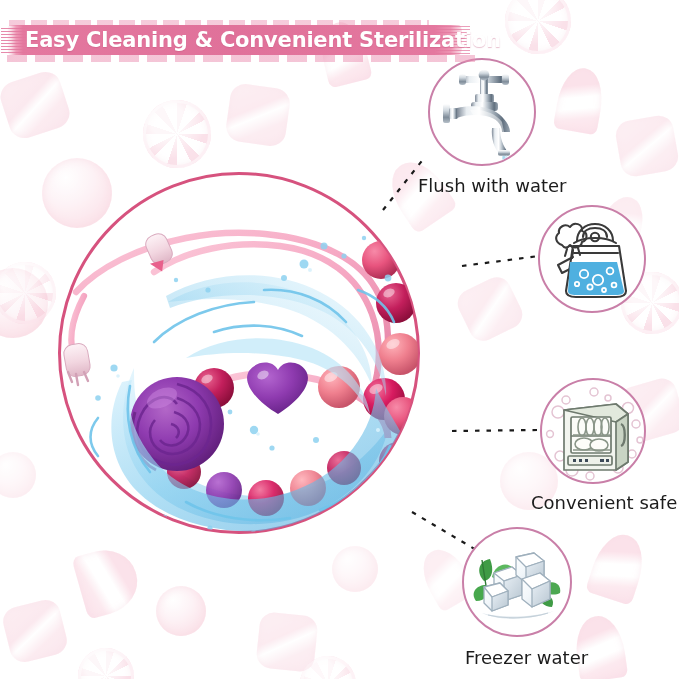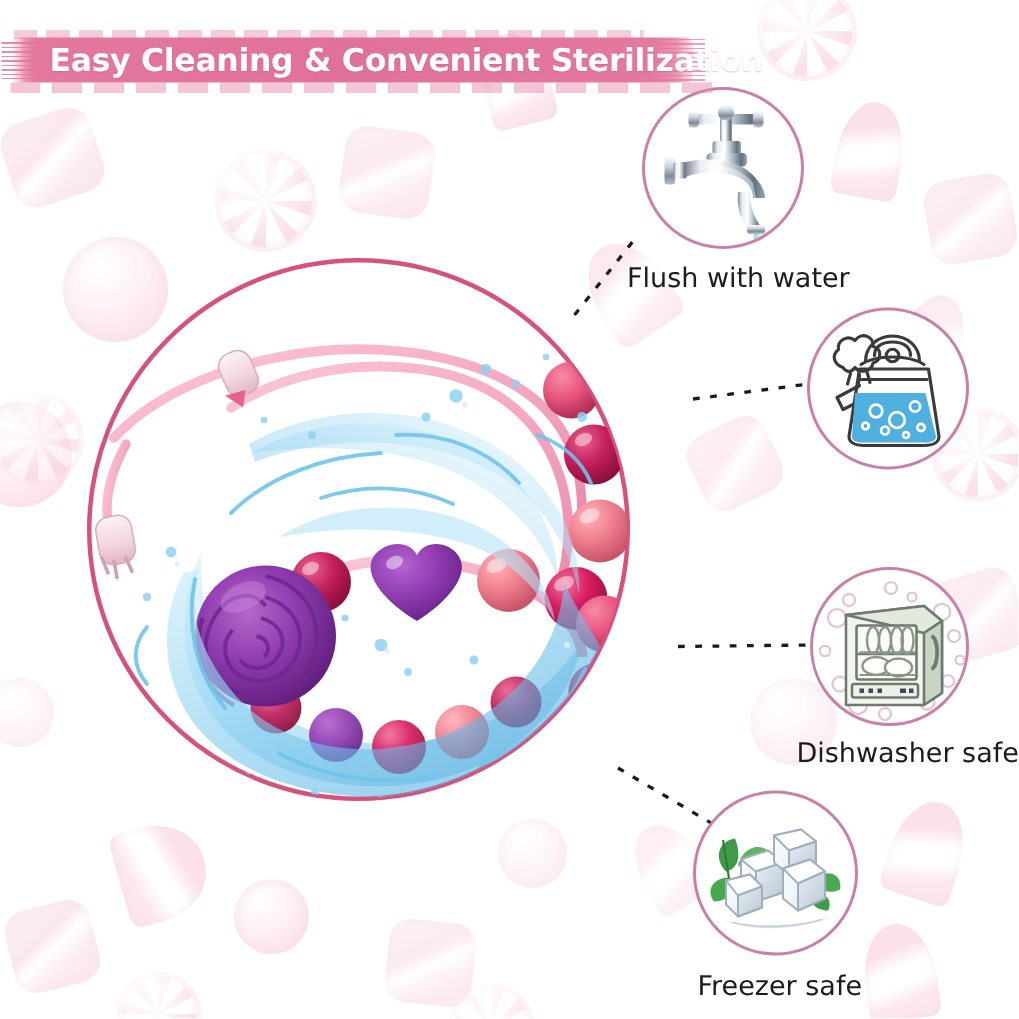--- a/index.html
+++ b/index.html
@@ -49,21 +49,21 @@
   #banner .frayB{position:absolute;right:-8px;top:1px;width:34px;height:28px;
         background:repeating-linear-gradient(0deg,
             rgba(226,118,157,.7) 0 1px, rgba(255,255,255,0) 1px 3px);}
   #banner .wisp1{position:absolute;left:2px;top:-5px;width:420px;height:6px;
         background:repeating-linear-gradient(90deg,rgba(234,140,175,.45) 0 16px, rgba(255,255,255,0) 16px 22px);}
   #banner .wisp2{position:absolute;left:0px;bottom:-7px;width:470px;height:7px;
         background:repeating-linear-gradient(90deg,rgba(234,140,175,.5) 0 20px, rgba(255,255,255,0) 20px 28px);}
   #banner-text{position:absolute;left:18px;top:0;height:30px;line-height:30px;
         color:#fff;font-weight:bold;font-size:21px;letter-spacing:-.2px;
         white-space:nowrap;text-shadow:0 1px 1px rgba(190,80,120,.35);
-        font-family:"DejaVu Sans",sans-serif;margin-left:8px;}
+        font-family:"DejaVu Sans",sans-serif;}
 
   
   #hero-ring{position:absolute;left:58px;top:172px;width:362px;height:362px;
         border-radius:50%;border:3px solid #d6527e;z-index:3;box-sizing:border-box;}
   #hero{position:absolute;left:58px;top:172px;width:362px;height:362px;z-index:4;}
 
   
   .icon-circle{position:absolute;border-radius:50%;
         border:2px solid #c97fa8;background:#fff;z-index:5;box-sizing:border-box;
         overflow:hidden;}
@@ -437,21 +437,21 @@
 
       <g fill="#3d4a58">
         <rect x="31" y="79" width="3" height="3"></rect>
           <rect x="37" y="79" width="3" height="3"></rect>
         <rect x="43" y="79" width="3" height="3"></rect>
         <rect x="58" y="79" width="4" height="3"></rect>
           <rect x="64" y="79" width="3" height="3"></rect>
       </g>
     </svg>
   </div>
-  <div class="icon-label" style="left:531px;top:492px;">Dishwasher safe</div>
+  <div class="icon-label" style="left:531px;top:492px;">Convenient safe</div>
 
   <div class="icon-circle" style="left:462px;top:527px;width:110px;height:110px;">
     <svg viewBox="0 0 110 110" style="width:110px;height:110px;">
       <defs>
         <linearGradient id="ice" x1="0" y1="0" x2="1" y2="1">
           <stop offset="0%" stop-color="#ffffff"></stop>
           <stop offset="45%" stop-color="#f1f6fa"></stop>
           <stop offset="100%" stop-color="#d2dde5"></stop>
         </linearGradient>
         <linearGradient id="iceD" x1="0" y1="0" x2="1" y2="1">
@@ -487,15 +487,15 @@
         <path d="M36,54 L44,62 L28,68 L20,58 Z" fill="#ffffff"></path>
         <path d="M28,68 L44,62 L44,76 L28,82 Z" fill="url(#iceD)"></path>
       </g>
 
       <path d="M18,84 C34,92 68,92 90,82 C72,88 38,90 18,84 Z" fill="#dde6ec" opacity=".9"></path>
       <g fill="none" stroke="#c4d0d9" stroke-width="1.2">
         <path d="M24,86 C40,90 64,90 84,84"></path>
       </g>
     </svg>
   </div>
-  <div class="icon-label" style="left:465px;top:647px;">Freezer safe</div>
+  <div class="icon-label" style="left:465px;top:647px;">Freezer water</div>
 
 </div>
 
 </body></html>

